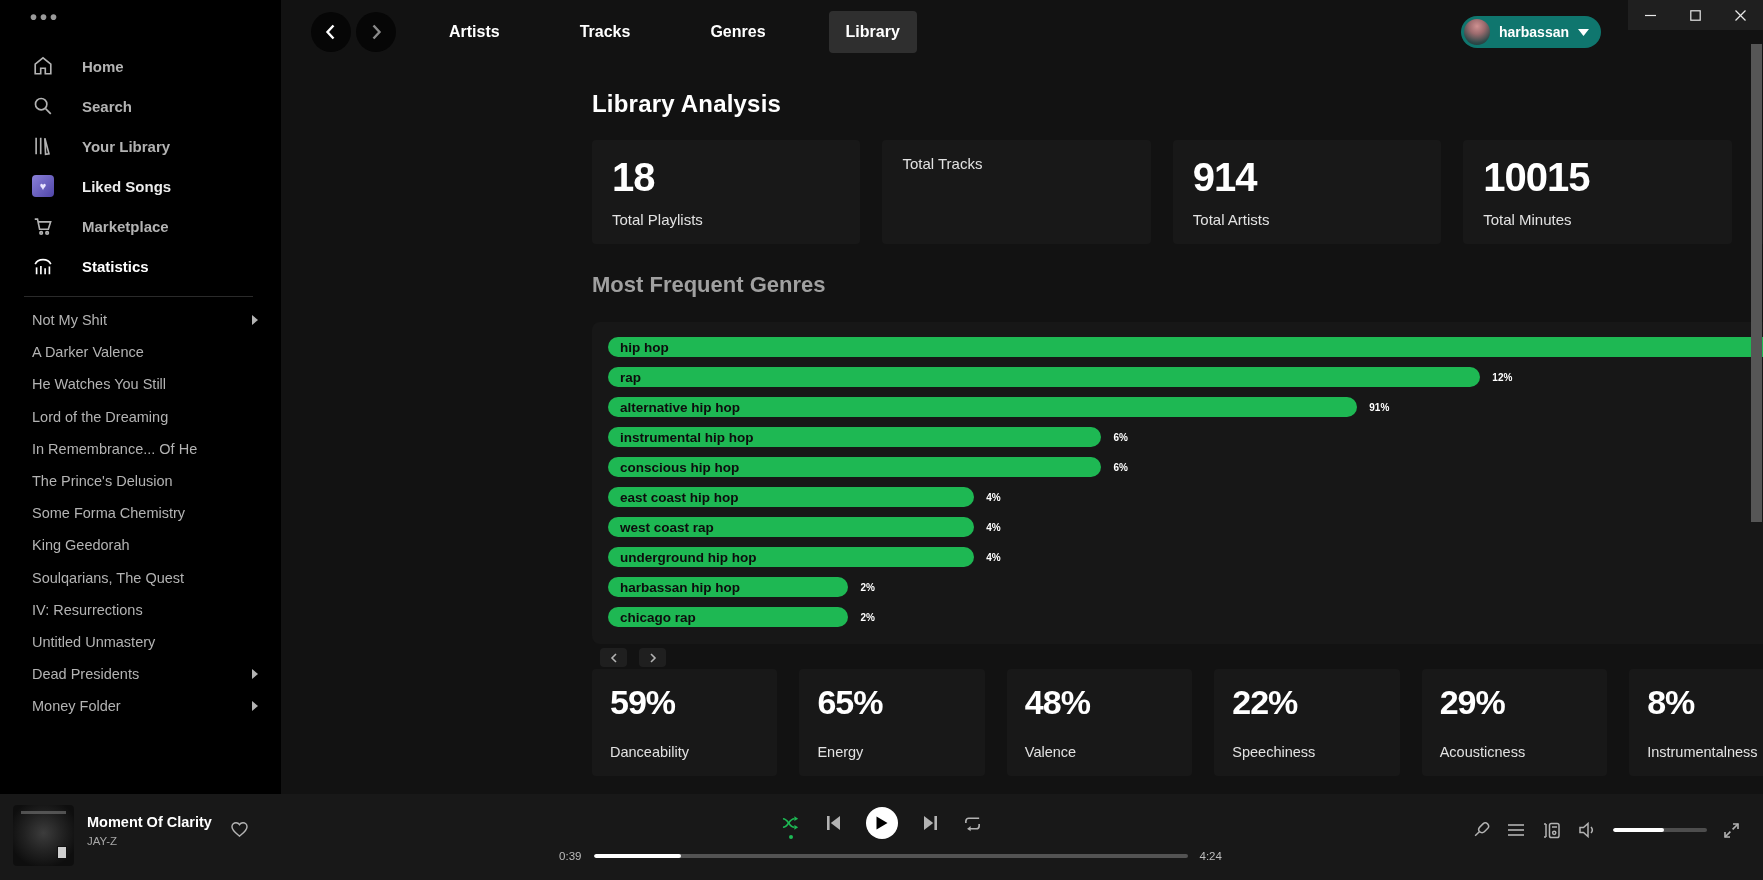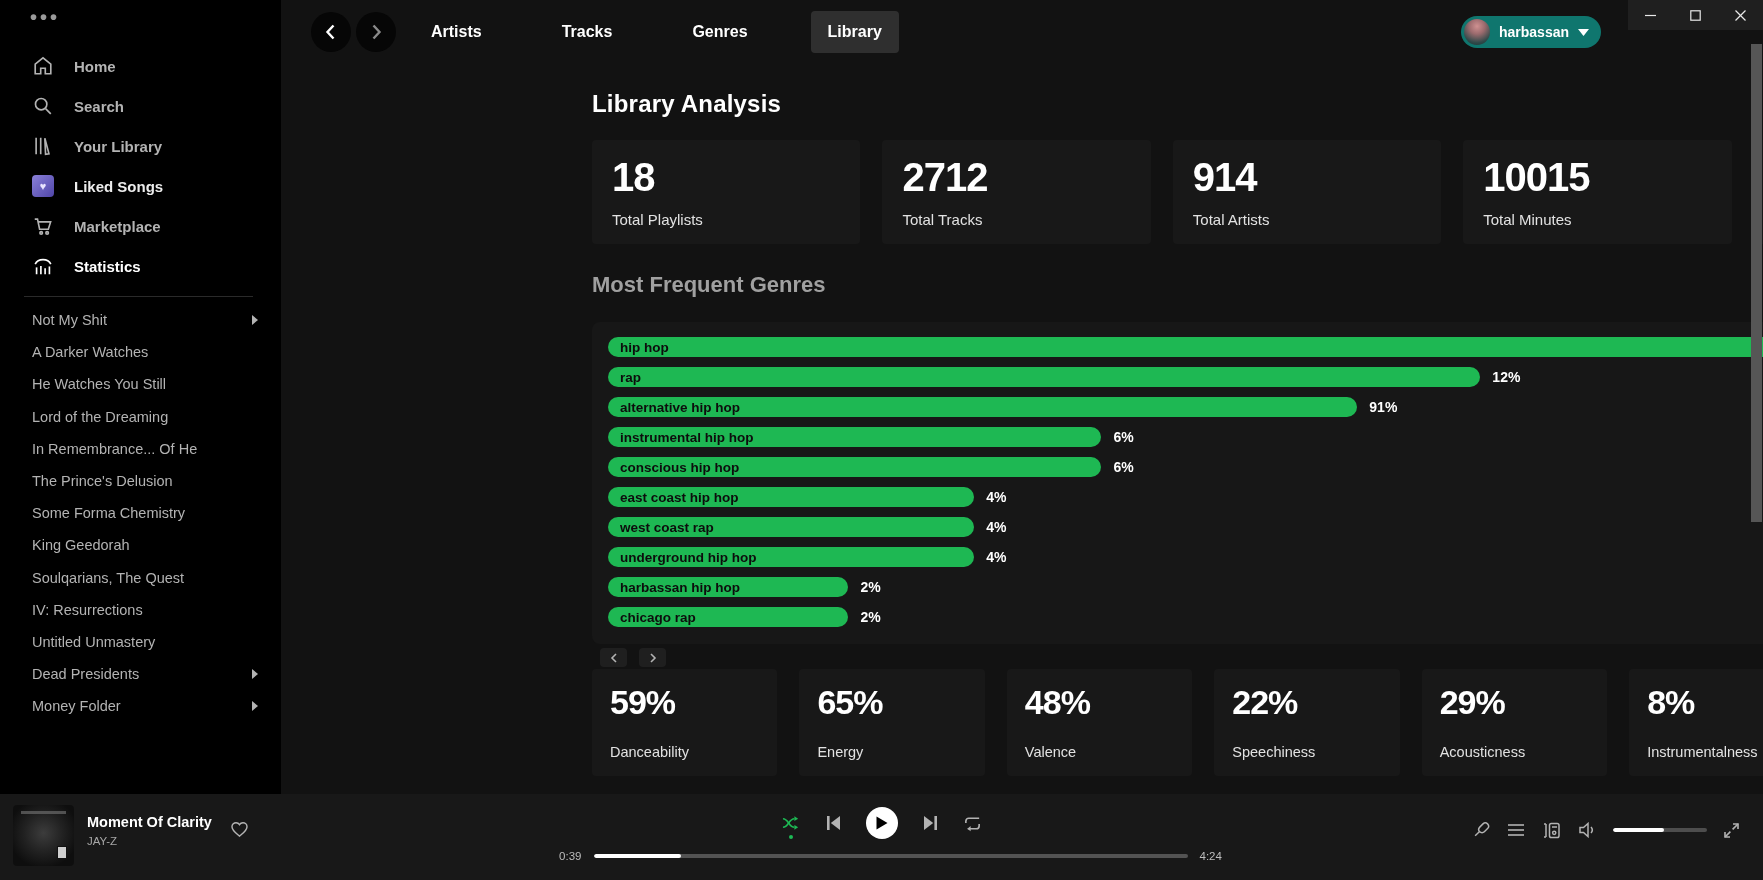--- a/index.html
+++ b/index.html
@@ -4,21 +4,21 @@
 <style>
   * { margin:0; padding:0; box-sizing:border-box; }
   html,body { width:1763px; height:880px; background:#000; overflow:hidden;
               font-family:"Liberation Sans", sans-serif; color:#fff; }
   svg { display:block; }
 
   
   .sidebar { position:absolute; left:0; top:0; width:281px; height:794px; background:#000; }
   .menu-dots { position:absolute; left:30px; top:6px; color:#9a9a9a; font-size:20px; font-weight:700; letter-spacing:3px; }
   .nav { position:absolute; top:46px; left:0; right:0; }
-  .nav-item { height:40px; display:flex; align-items:center; gap:20px; padding-left:32px;
+  .nav-item { height:40px; display:flex; align-items:center; gap:28px; padding-left:32px;
               color:#b3b3b3; font-size:15px; font-weight:700; cursor:pointer; }
   .nav-item.bright { color:#ececec; }
   .nav-item.active { color:#fff; }
   .liked-icon { width:22px; height:22px; border-radius:4px; flex:0 0 22px;
                 background:linear-gradient(135deg,#8a80d8,#4f45a8);
                 display:flex; align-items:center; justify-content:center;
                 color:#e9e4ff; font-size:11px; }
   .divider { position:absolute; top:296px; left:24px; right:28px; height:1px; background:#2a2a2a; }
   .playlists { position:absolute; top:304px; left:0; right:0; }
   .pl-item { height:32.2px; display:flex; align-items:center; padding:0 22px 0 32px;
@@ -26,21 +26,21 @@
   .pl-item .grow { flex:1; overflow:hidden; white-space:nowrap; }
 
   
   .main { position:absolute; left:281px; top:0; width:1482px; height:794px; background:#121212; }
 
   .nav-circle { position:absolute; top:12px; width:40px; height:40px; border-radius:50%;
                 background:#060606; display:flex; align-items:center; justify-content:center; cursor:pointer; }
   .nav-circle.back { left:30px; }
   .nav-circle.fwd  { left:75px; }
 
-  .tabs { position:absolute; left:133px; top:11px; height:42px; display:flex; align-items:center; gap:46px; }
+  .tabs { position:absolute; left:151px; top:11px; height:42px; display:flex; align-items:center; gap:46px; }
   .tab { color:#fff; font-weight:700; font-size:16px; cursor:pointer; padding:12px 17px; border-radius:4px; }
   .tab.active { background:#2f2f2f; }
 
   .user-chip { position:absolute; left:1461px; top:16px; height:32px; border-radius:16px;
                background:#0f766e; display:flex; align-items:center; gap:9px; padding:0 12px 0 3px; cursor:pointer; }
   .avatar { width:26px; height:26px; border-radius:50%;
             background:radial-gradient(circle at 50% 28%,#cf9191 0%,#9c6b6e 34%,#2f4a4a 72%,#1d2e2e 100%); }
   .user-name { font-size:14px; font-weight:700; }
 
   .win-strip { position:absolute; left:1628px; top:0; width:135px; height:30px; background:#1f1f1f;
@@ -58,21 +58,21 @@
   .card .num { font-size:40px; font-weight:700; letter-spacing:-1px; }
   .card .lbl { font-size:15px; color:#e2e2e2; }
 
   .genres-heading { position:absolute; left:311px; top:272px; font-size:22px; font-weight:700; color:#a0a0a0; }
 
   .chart { position:absolute; left:311px; top:322px; width:1430px; height:322px;
            background:#171717; border-radius:8px; padding:15px 16px; }
   .bar-row { height:20px; margin-bottom:10px; display:flex; align-items:center; }
   .bar { height:20px; background:#1eb853; border-radius:10px; display:flex; align-items:center; min-width:0; }
   .bar-label { color:#0d0d0d; font-weight:700; font-size:13.5px; padding-left:12px; white-space:nowrap; }
-  .bar-pct { color:#fff; font-weight:700; font-size:14px; margin-left:12px; }
+  .bar-pct { color:#fff; font-weight:700; font-size:10px; margin-left:12px; }
 
   .pager { position:absolute; left:319px; top:648px; display:flex; gap:12px; }
   .pager-btn { width:27px; height:19px; background:#1f1f1f; border:none; border-radius:4px;
                display:flex; align-items:center; justify-content:center; cursor:pointer; }
 
   .features-row { position:absolute; left:311px; top:669px; width:1430px;
                   display:grid; grid-template-columns:repeat(7,1fr); gap:22px; }
   .features-row .card { height:107px; padding:14px 18px 16px; }
   .features-row .num { font-size:34px; }
   .features-row .lbl { font-size:14.5px; }
@@ -175,21 +175,21 @@
   <div class="playlists">
     <div class="pl-item">
       <span class="grow">Not My Shit</span>
       <span>
           <svg width="8" height="12" viewBox="0 0 8 12" fill="#b3b3b3">
             <polygon points="1,1 7,6 1,11"></polygon>
           </svg>
         </span>
     </div>
     <div class="pl-item">
-        <span class="grow">A Darker Watches</span>
+        <span class="grow">A Darker Valence</span>
       </div>
     <div class="pl-item">
         <span class="grow">He Watches You Still</span>
       </div>
     <div class="pl-item">
         <span class="grow">Lord of the Dreaming</span>
       </div>
     <div class="pl-item">
         <span class="grow">In Remembrance... Of He</span>
       </div>
@@ -254,21 +254,20 @@
   </div>
 
   <div class="page-title">Library Analysis</div>
 
   <div class="stats-row">
     <div class="card">
       <div class="num">18</div>
       <div class="lbl">Total Playlists</div>
     </div>
     <div class="card">
-      <div class="num">2712</div>
       <div class="lbl">Total Tracks</div>
     </div>
     <div class="card">
       <div class="num">914</div>
       <div class="lbl">Total Artists</div>
     </div>
     <div class="card">
       <div class="num">10015</div>
       <div class="lbl">Total Minutes</div>
     </div>

